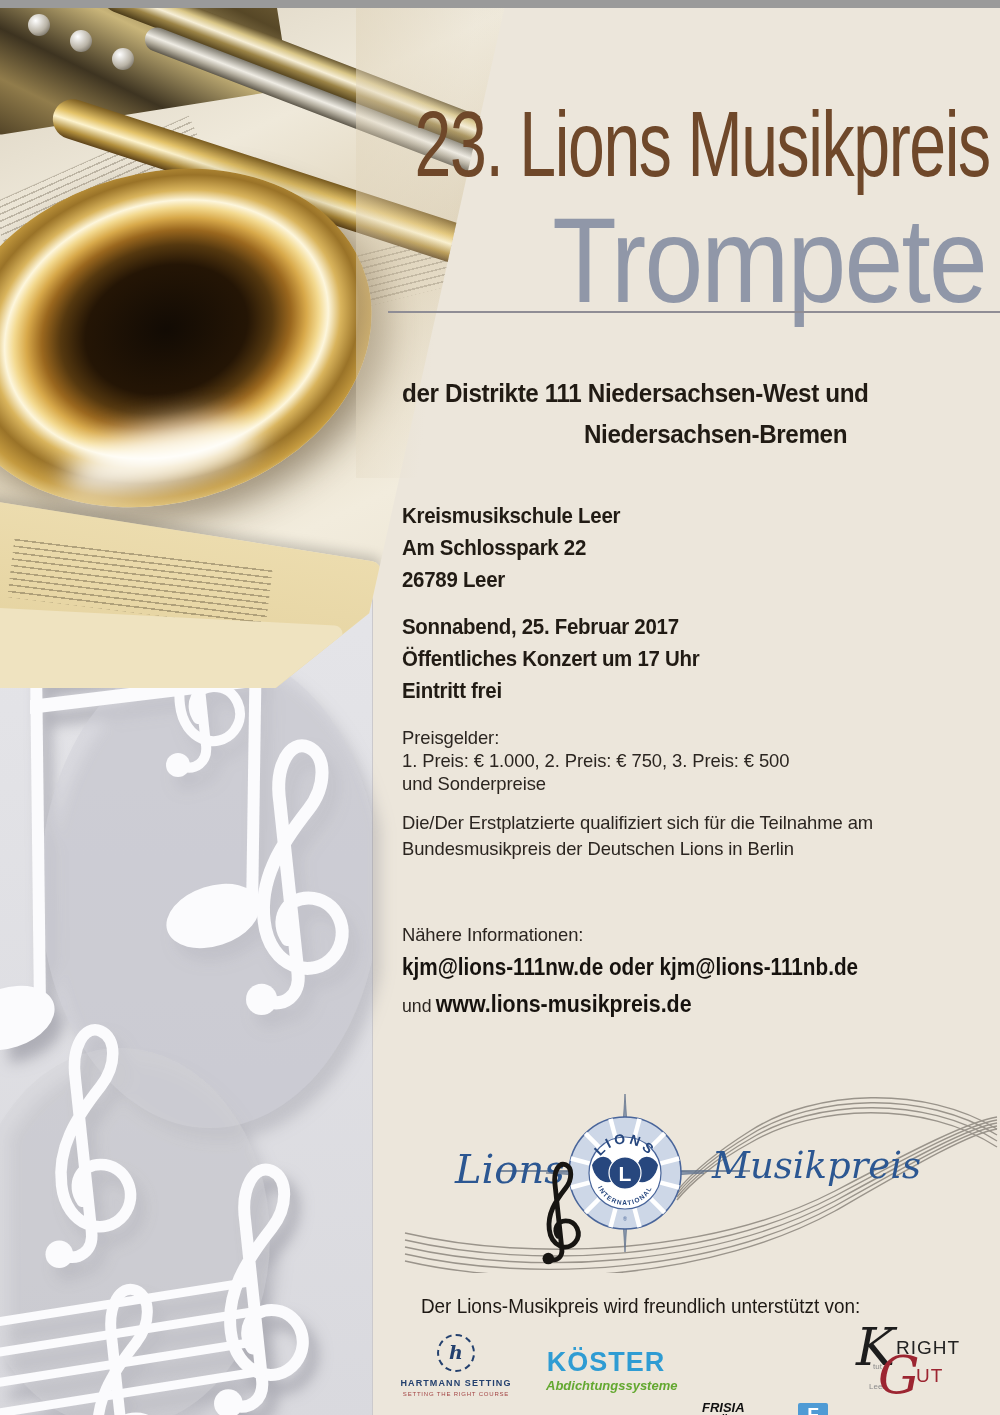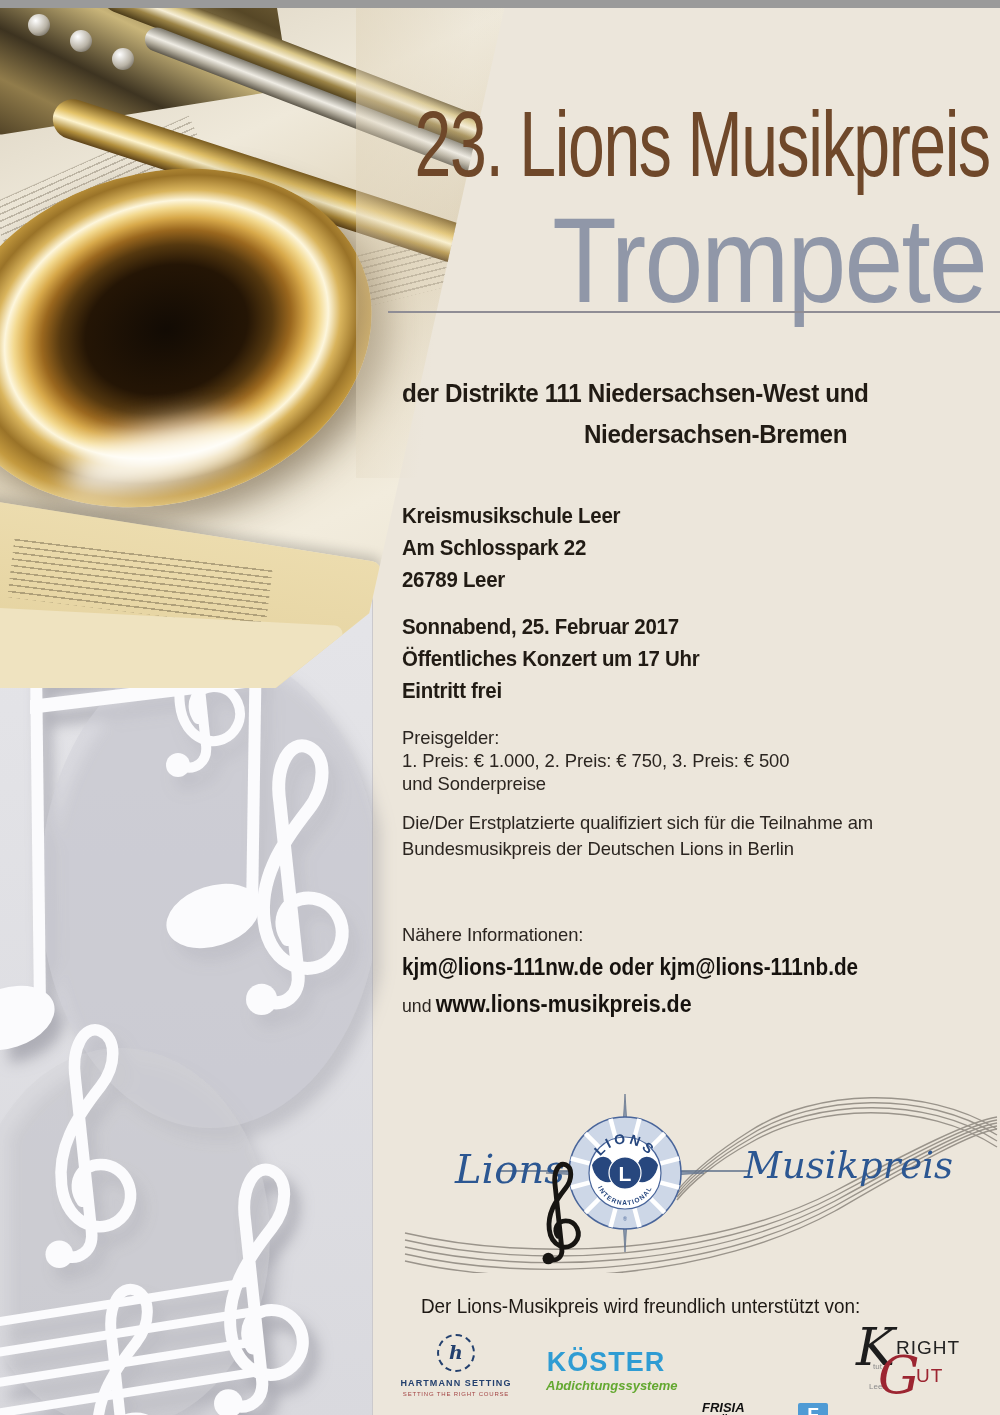--- a/index.html
+++ b/index.html
@@ -60,21 +60,21 @@
   .e1{font-size:23px;font-weight:bold;color:#16120e;transform:scaleX(.9);}
   .web{transform:scaleX(.93);}
   .web .pre{font-size:19px;color:#2b2520;}
   .web .url{font-size:23px;font-weight:bold;color:#16120e;}
 
   
   .swoosh{position:absolute;left:385px;top:1075px;}
   .logo-lions,.logo-musik{position:absolute;font-family:"DejaVu Serif",serif;font-style:italic;
     color:#2c5792;white-space:nowrap;}
   .logo-lions{left:455px;top:1138px;font-size:40px;}
-  .logo-musik{left:744px;top:1136px;font-size:37px;}
+  .logo-musik{left:712px;top:1136px;font-size:37px;}
   .emblem{position:absolute;left:546px;top:1086px;}
   .logo-clef{position:absolute;left:528px;top:1150px;}
 
   
   .support{position:absolute;left:402px;top:1287px;width:492px;text-align:center;
     font-size:19.5px;color:#1e1914;transform:scaleX(.97);transform-origin:left top;white-space:nowrap;}
   .sp{position:absolute;}
   .sp-hartmann{left:398px;top:1326px;width:116px;text-align:center;}
   .h-circle{width:34px;height:34px;border:2px dashed #23406e;border-radius:50%;margin:0 auto 6px;
     line-height:32px;font-family:"DejaVu Serif",serif;font-style:italic;font-weight:bold;

